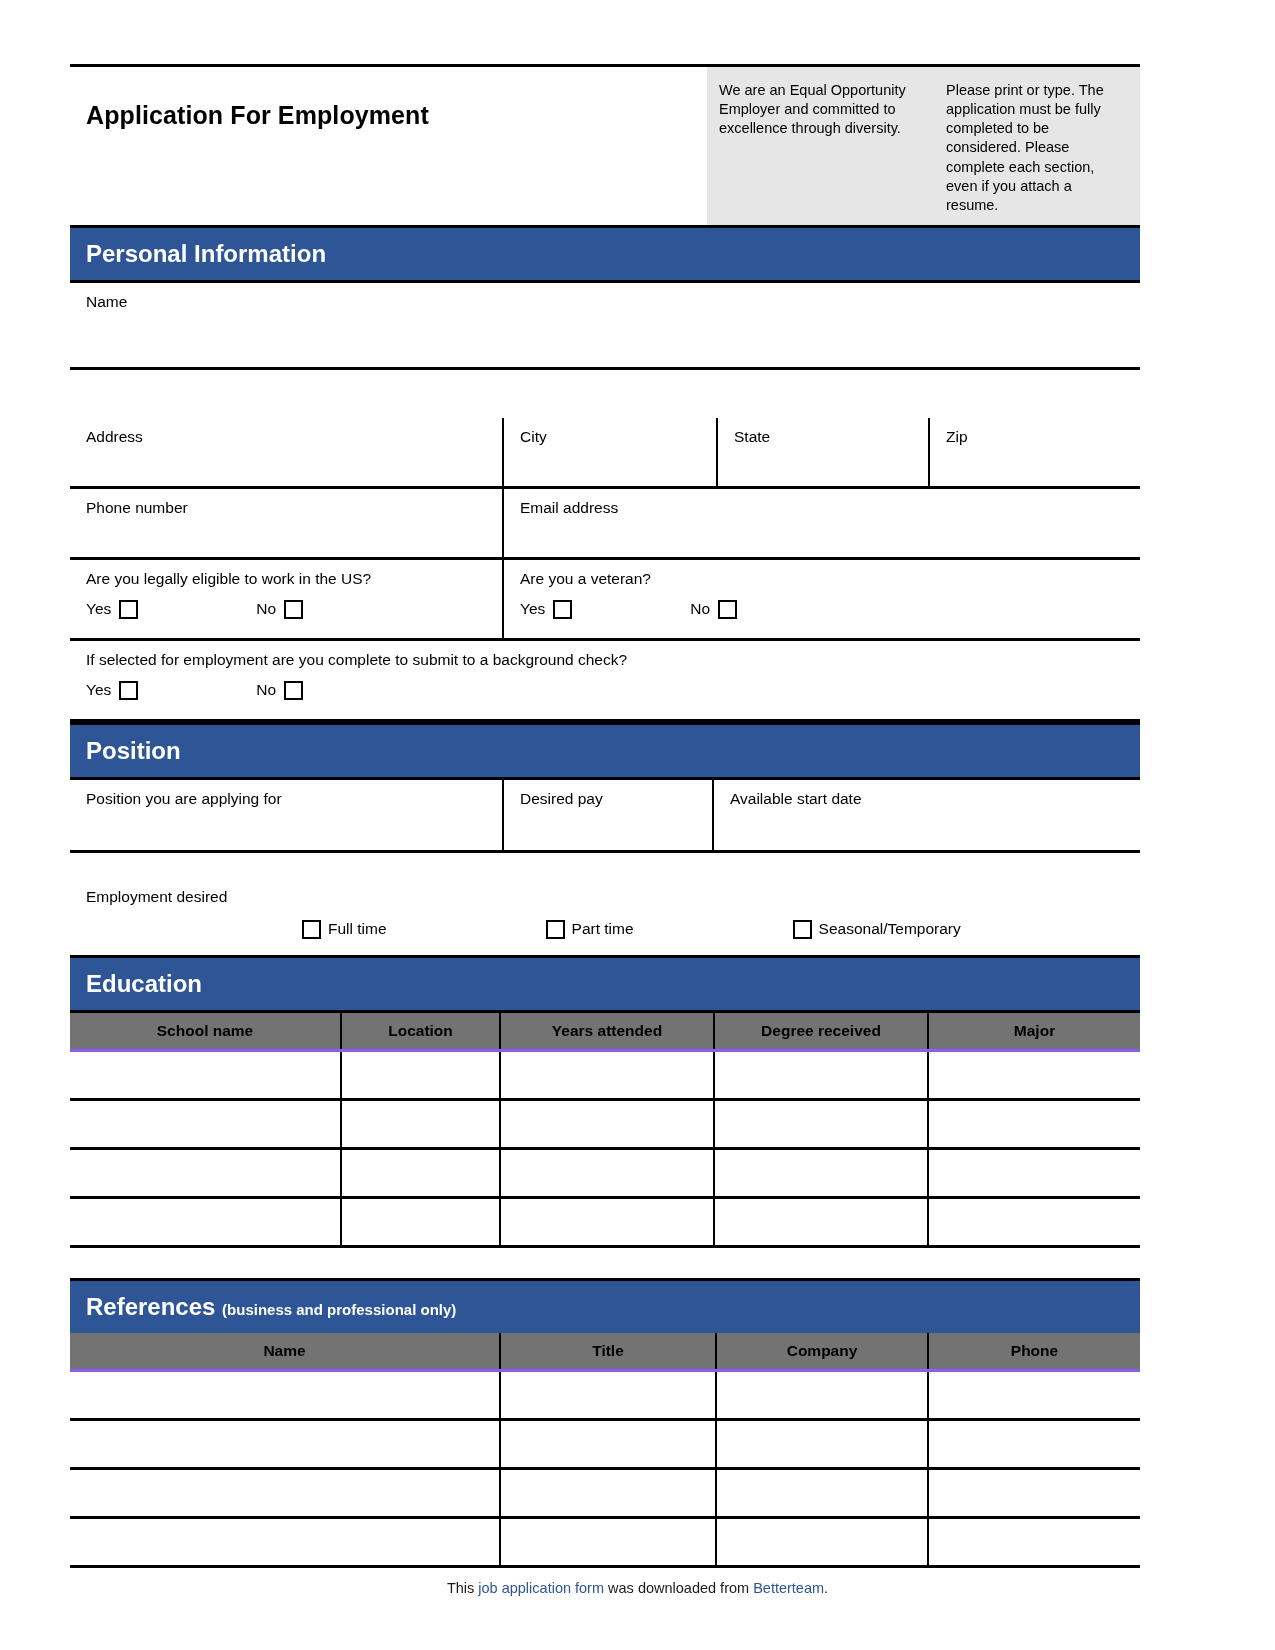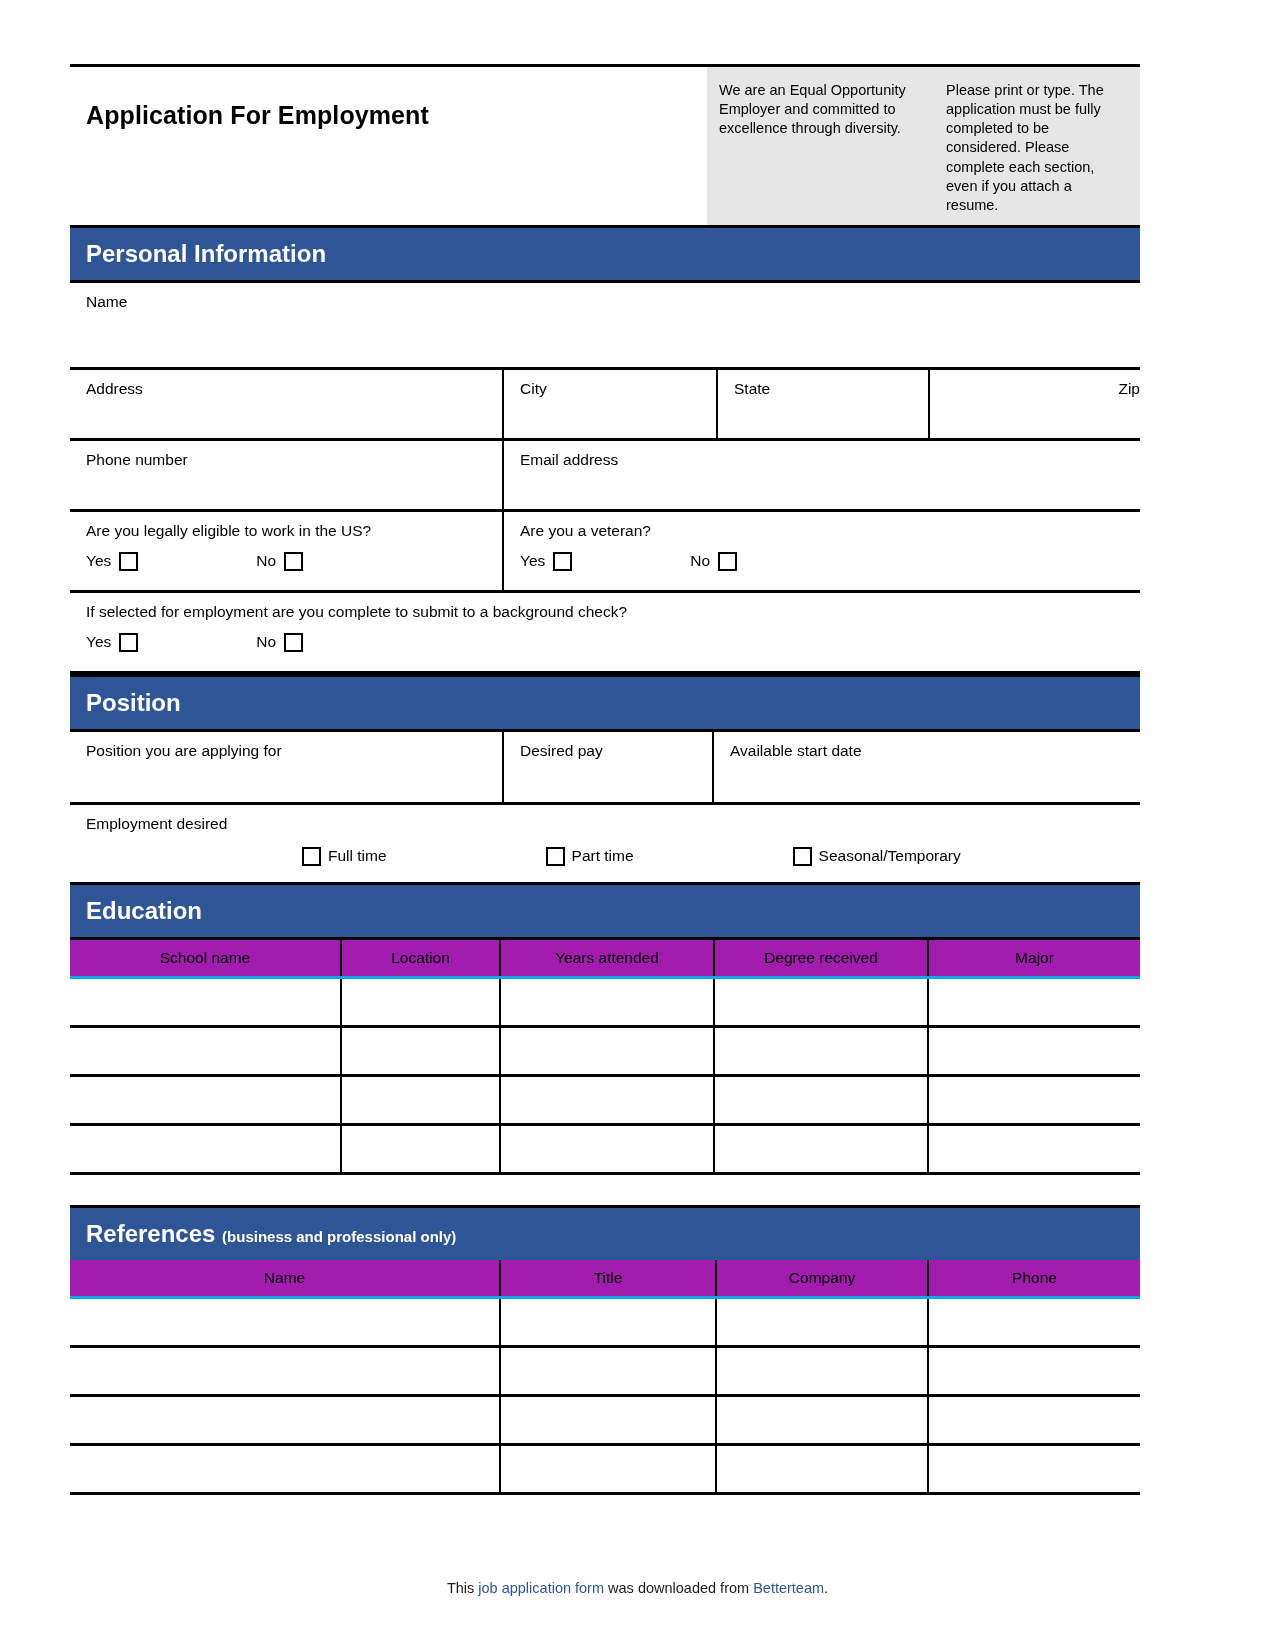--- a/index.html
+++ b/index.html
@@ -98,22 +98,22 @@
     border-bottom: none;
   }
   .name-gap {
     height: 28px;
     border-bottom: 3px solid #000;
   }
 
   .addr-row .c-addr { width: 432px; }
   .addr-row .c-city { width: 214px; }
   .addr-row .c-state { width: 212px; }
-  .addr-row .c-zip { flex: 1 1 auto; text-align: right; }
-  .addr-row .cell { min-height: 68px; }
+  .addr-row .c-zip { flex: 1 1 auto; }
+  .addr-row .cell { min-height: 68px; margin-top: 48px; }
 
   .phone-row .c-phone { width: 432px; }
   .phone-row .c-email { flex: 1 1 auto; }
   .phone-row .cell { min-height: 68px; }
 
   .elig-row .c-left { width: 432px; }
   .elig-row .c-right { flex: 1 1 auto; }
   .elig-row .cell { min-height: 78px; padding-bottom: 6px; }
 
   .bgcheck-row .cell { width: 100%; min-height: 78px; }
@@ -143,20 +143,21 @@
   .pos-row .c-date { width: 428px; }
   .pos-row .c-pay { flex: 1 1 auto; }
   .pos-row .cell { min-height: 70px; }
 
   .emp-row {
     border-bottom: none;
   }
   .emp-desired {
     padding: 10px 0 0 16px;
     font-size: 15.5px;
+    margin-top: 25px;
   }
   .emp-opts {
     display: flex;
     padding: 14px 0 16px 232px;
     font-size: 15.5px;
     gap: 16px;
   }
   .emp-opts .opt {
     display: flex;
     align-items: center;
@@ -165,26 +166,26 @@
   .emp-opts .opt + .opt { margin-left: 143px; }
 
   
   table.grid {
     width: 100%;
     border-collapse: collapse;
     table-layout: fixed;
   }
   table.grid th {
     font-size: 15.5px;
-    font-weight: normal;
+    font-weight: bold;
     text-align: center;
     padding: 9px 0;
-    border-bottom: 3px solid #0ea5e9;
+    border-bottom: 3px solid #8b5cf6;
     border-left: 2px solid #000;
-    background: #a21caf;
+    background: #737373;
   }
   table.grid th:first-child { border-left: none; }
   table.grid td {
     height: 44px;
     border-bottom: 3px solid #000;
     border-left: 2px solid #000;
   }
   table.grid td:first-child { border-left: none; }
 
   .edu-w1 { width: 271px; }

